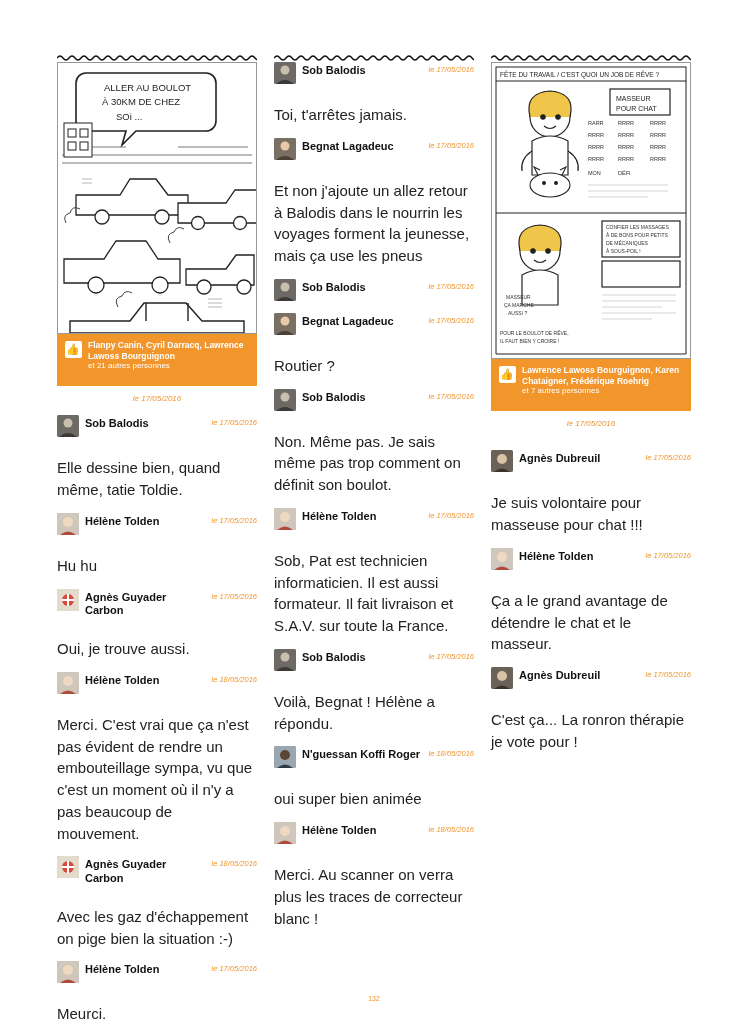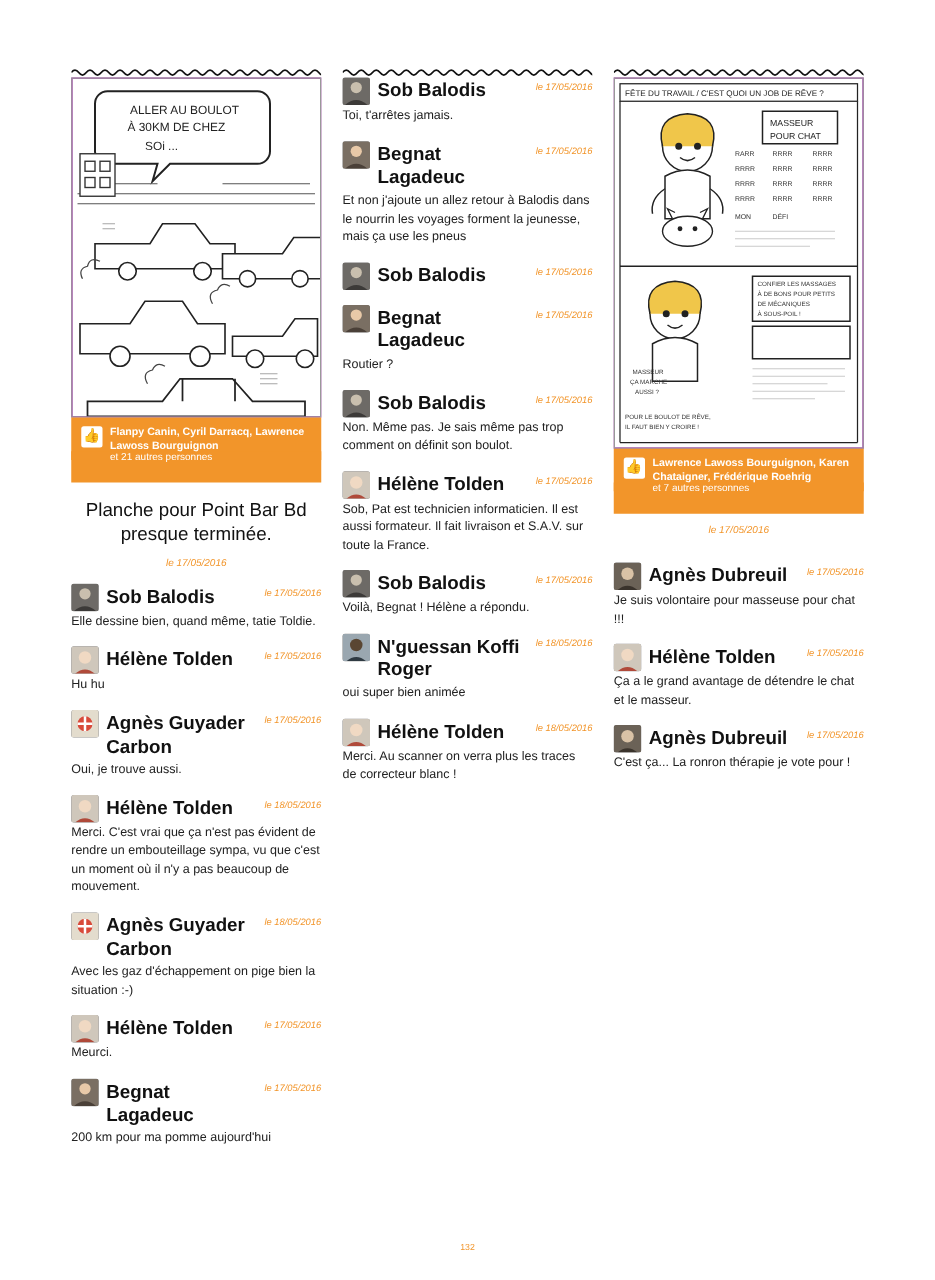--- a/index.html
+++ b/index.html
@@ -113,37 +113,37 @@
   .avatar svg { display: block; }
   .cmeta {
     flex: 1 1 auto;
     display: flex;
     justify-content: space-between;
     align-items: flex-start;
     gap: 4px;
     padding-top: 2px;
   }
   .cname {
-    font-size: 15px;
+    font-size: 11px;
     font-weight: bold;
     color: #111;
     line-height: 1.25;
   }
   .cdate {
     font-size: 7.5px;
     font-style: italic;
     color: #f2952a;
     white-space: nowrap;
     padding-top: 1px;
   }
   .ctext {
-    font-size: 10px;
+    font-size: 15px;
     line-height: 1.45;
     color: #222;
-    margin-top: 2px;
+    margin-top: 20px;
   }
   .pagenum {
     position: absolute;
     left: 0;
     right: 0;
     top: 995px;
     text-align: center;
     font-size: 7px;
     color: #f2952a;
   }
@@ -232,21 +232,20 @@
 
     <div class="likes">
       <span class="thumb">👍</span>
       <span class="names">Flanpy Canin, Cyril Darracq, Lawrence Lawoss Bourguignon</span>
     </div>
     <div class="likes" style="padding-top:0; margin-top:-7px;">
       <span class="thumb" style="visibility:hidden;">👍</span>
       <span class="others">et 21 autres personnes</span>
     </div>
 
-    <div class="post-title">Planche pour Point Bar Bd presque terminée.</div>
     <div class="post-date">le 17/05/2016</div>
 
     <div class="comment">
       <div class="chead">
         <div class="avatar">
           <svg width="22" height="22" viewBox="0 0 22 22">
               <rect width="22" height="22" fill="#6d6a66"></rect>
               <circle cx="11" cy="8" r="4.5" fill="#c9bfae"></circle>
               <path d="M2 22 q9 -8 18 0z" fill="#3c3a38"></path>
             </svg>

